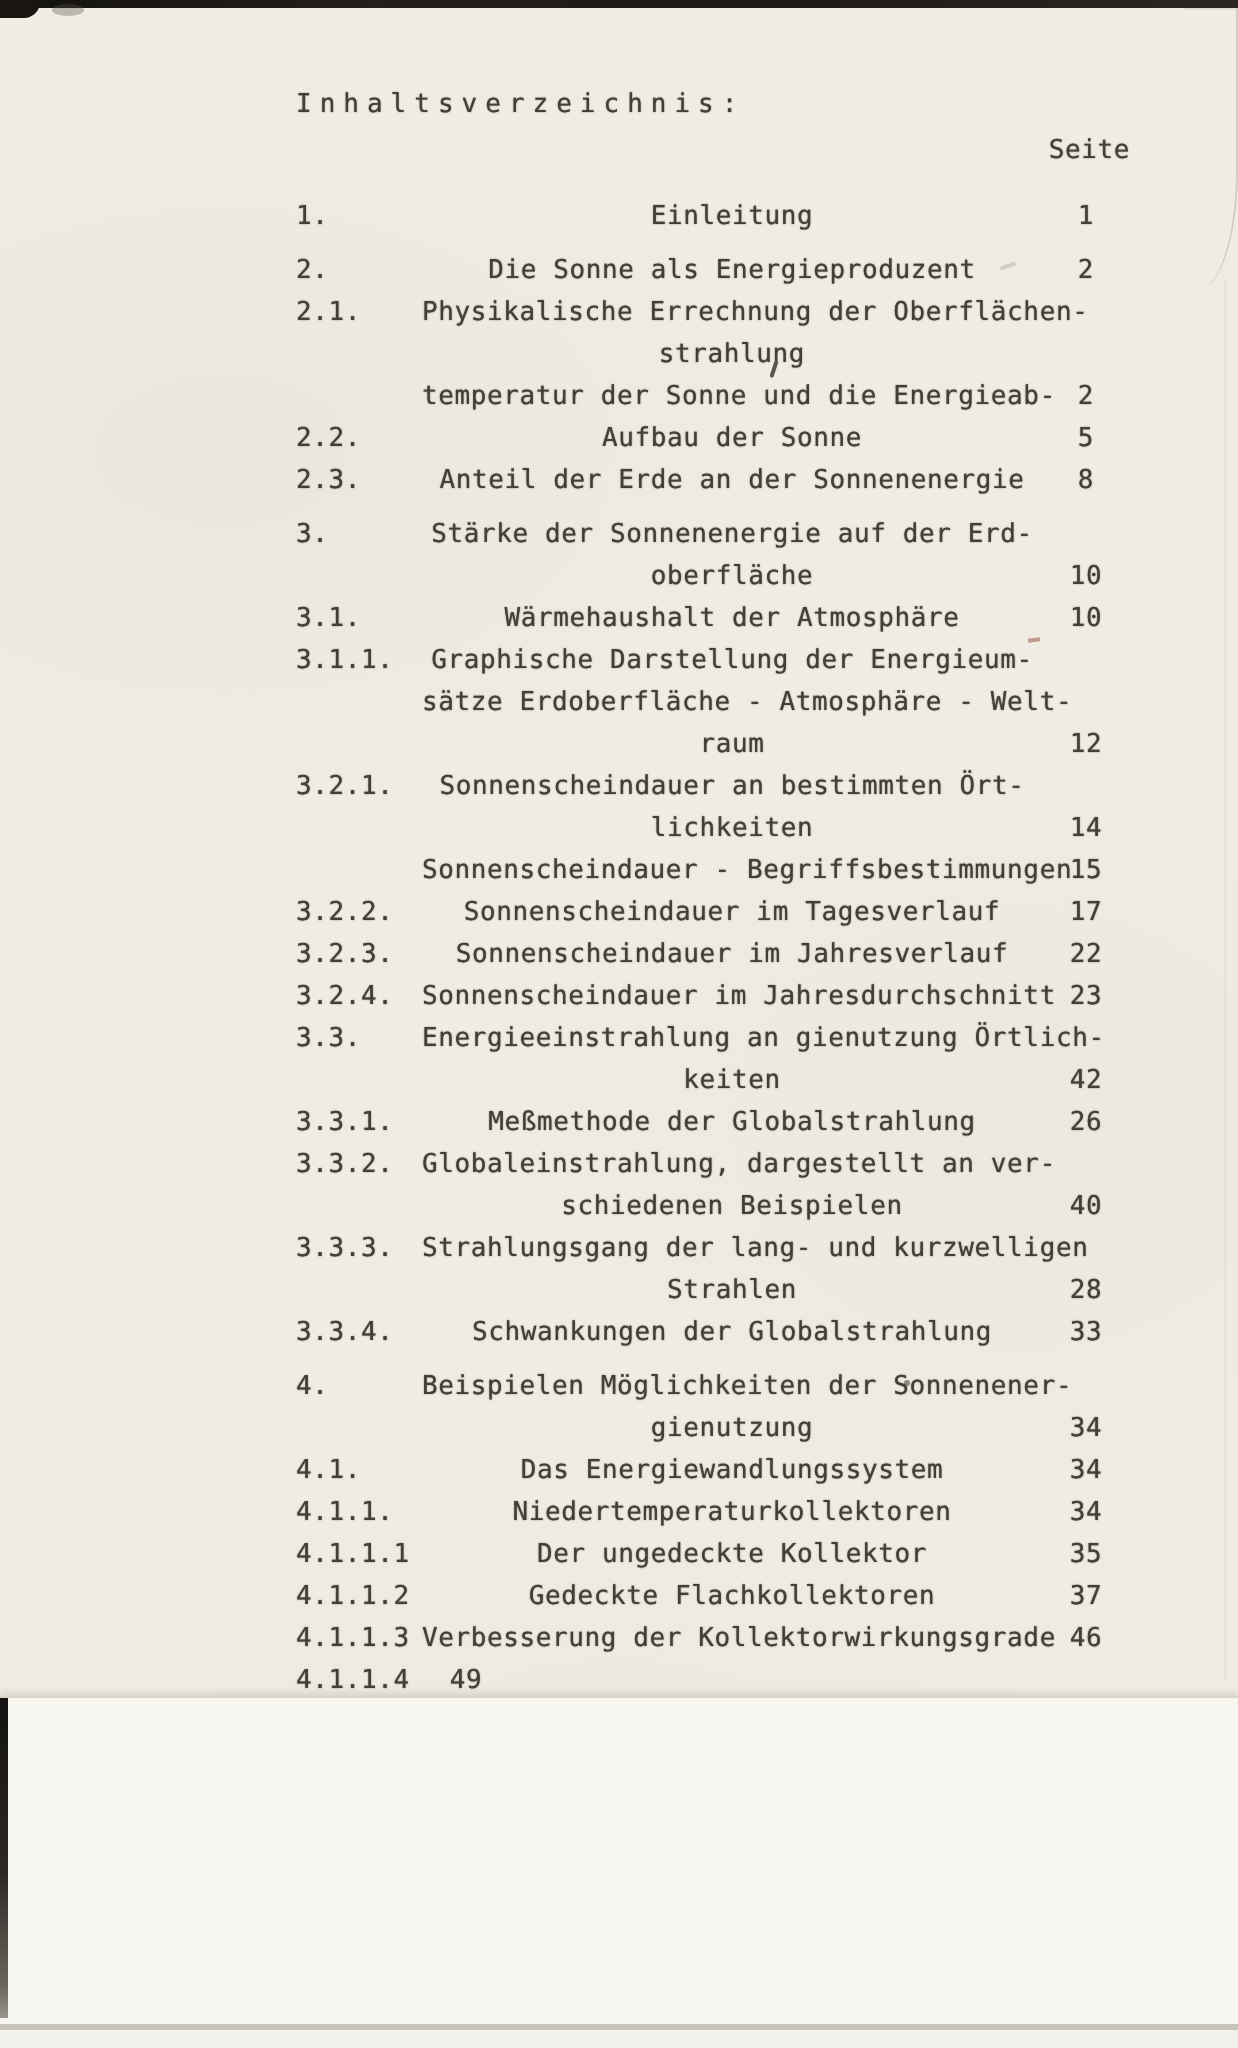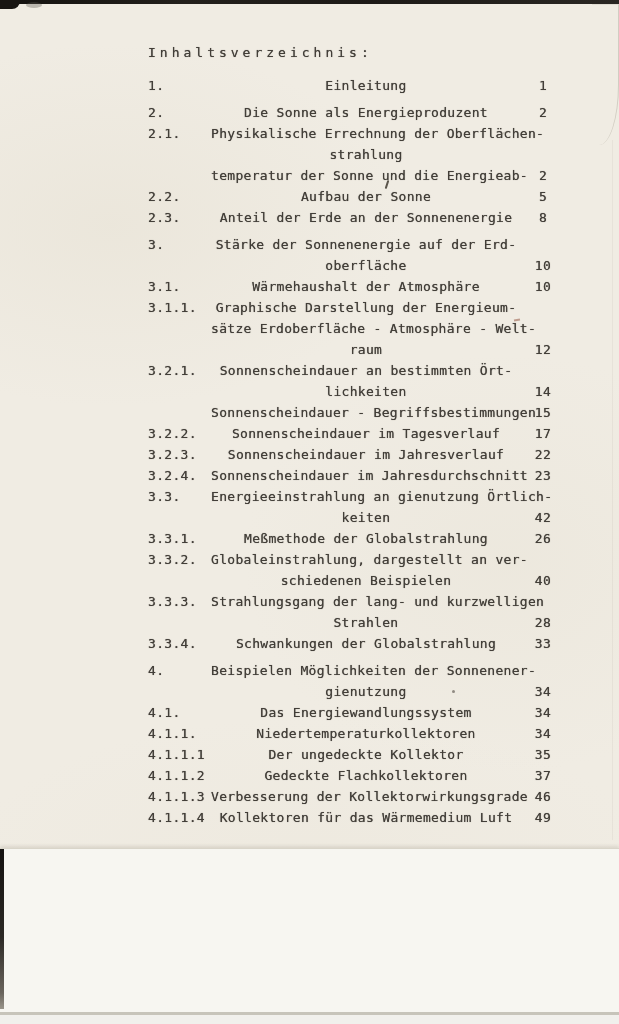--- a/index.html
+++ b/index.html
@@ -102,20 +102,21 @@
   }
 </style>
 </head>
 <body>
 
 <div>
   <div class="paper-texture"></div>
 
   <div class="content">
     <h1 class="title">Inhaltsverzeichnis:</h1>
+    <div class="seite-header">Seite</div>
     <div class="toc-list">
         <div class="entry">
     <span class="num">1.</span>
     <span class="ttl"><div>Einleitung</div></span>
     <span class="pg">1</span>
   </div>
         <div class="entry gap">
     <span class="num">2.</span>
     <span class="ttl"><div>Die Sonne als Energieproduzent</div></span>
     <span class="pg">2</span>
@@ -225,21 +226,20 @@
     <span class="ttl"><div>Gedeckte Flachkollektoren</div></span>
     <span class="pg">37</span>
   </div>
         <div class="entry">
     <span class="num">4.1.1.3</span>
     <span class="ttl"><div>Verbesserung der Kollektorwirkungsgrade</div></span>
     <span class="pg">46</span>
   </div>
         <div class="entry">
     <span class="num">4.1.1.4</span>
-    <span class="ttl"><div>Kollektoren für das Wärmemedium Luft</div></span>
     <span class="pg">49</span>
   </div>
       </div>
   </div>
 
   <div class="edge-top"></div>
   <div class="corner-blob"></div>
   <div class="corner-smudge"></div>
   <div class="curl"></div>
   <div class="edge-right-faint"></div>

